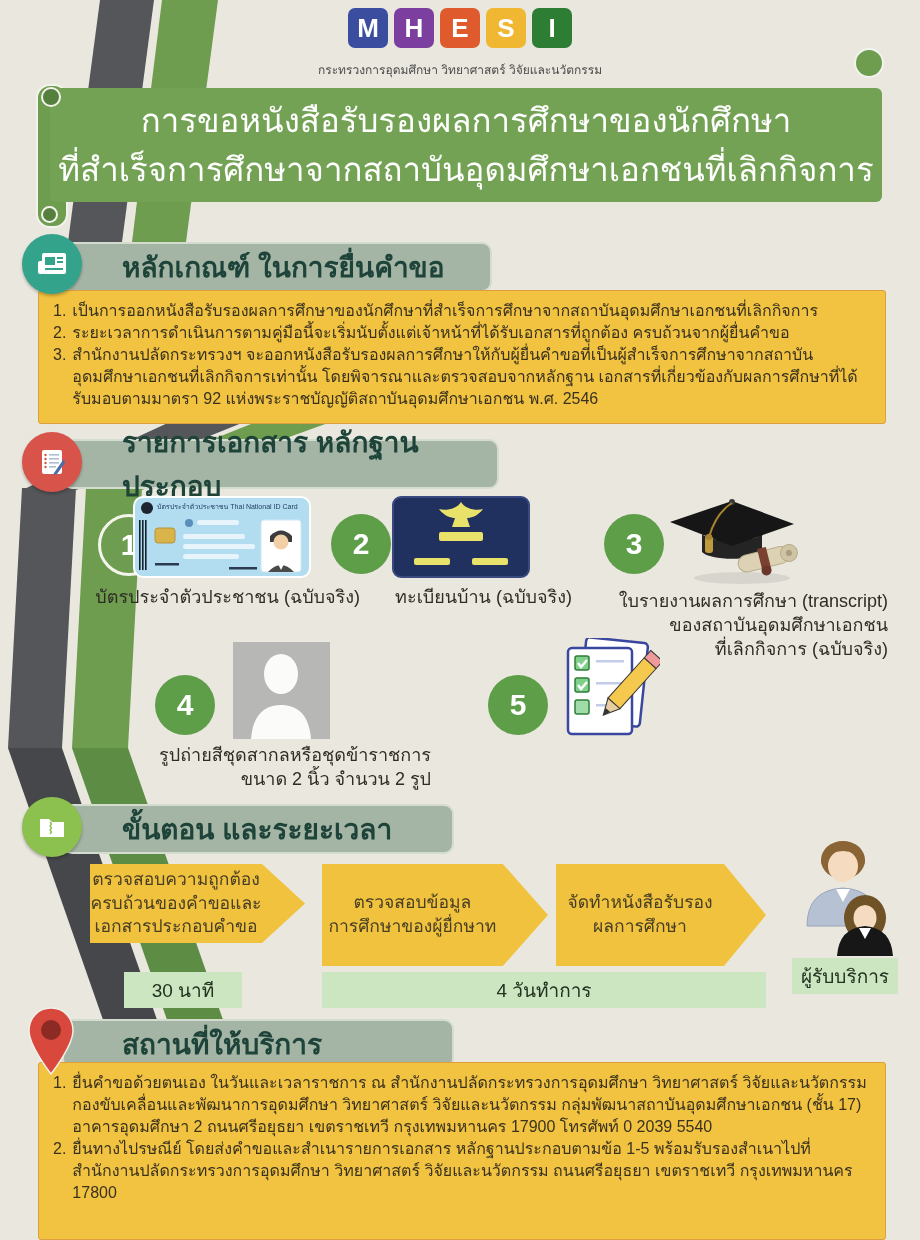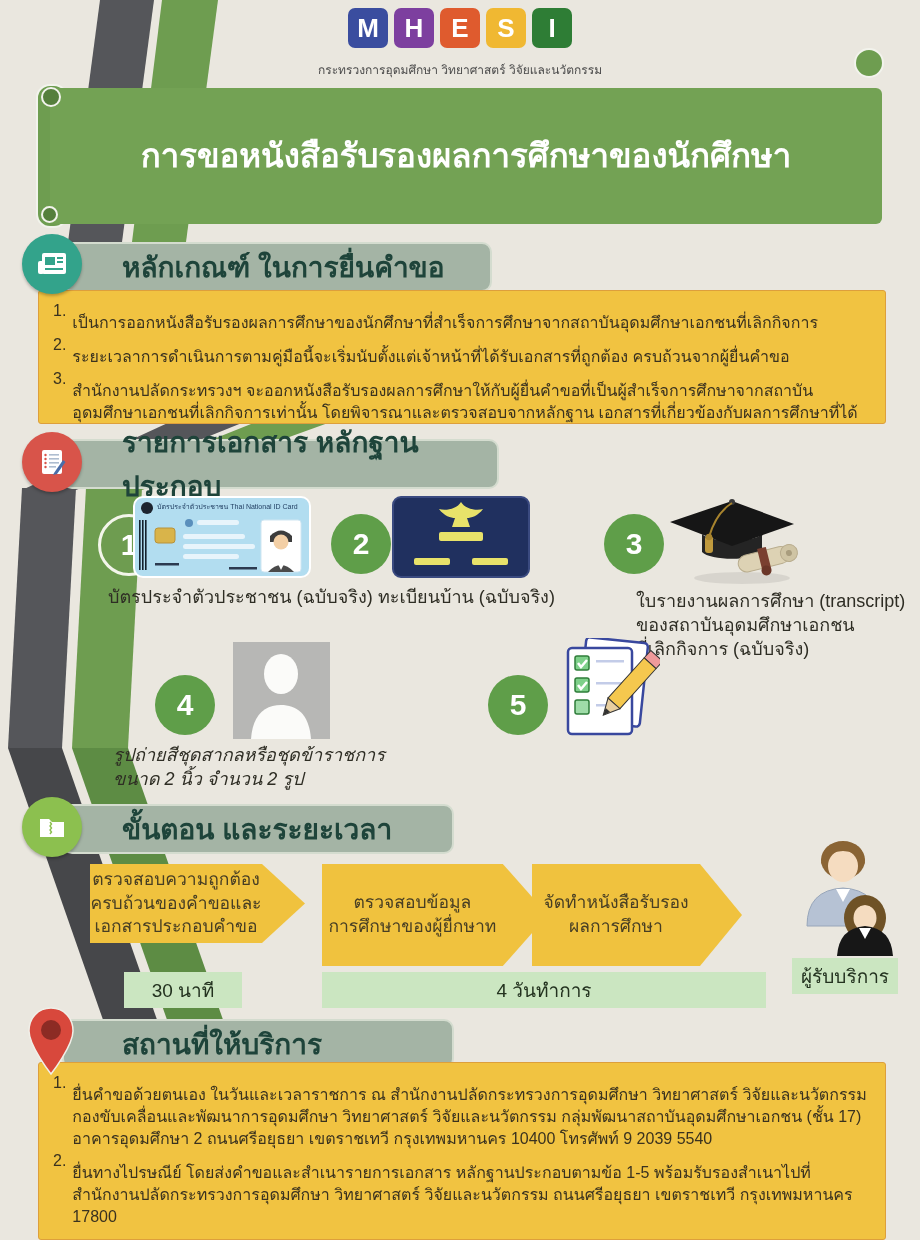--- a/index.html
+++ b/index.html
@@ -17,46 +17,46 @@
   .logo-th{margin-top:12px;font-size:12px;color:#4a4a4a;}
   .logo-en{margin-top:18px;font-size:14px;color:#9a9a9a;}
 
   
   .ribbon{position:absolute;left:36px;top:84px;width:28px;height:140px;background:#6e9d50;
           border:2px solid #f2f3ec;border-radius:14px;z-index:1;}
   .curl{position:absolute;border-radius:50%;border:2px solid #f2f3ec;background:#557f3c;}
   .curl-tl{left:41px;top:87px;width:16px;height:16px;z-index:3;}
   .curl-bl{left:41px;top:206px;width:13px;height:13px;z-index:3;}
   .curl-tr{left:854px;top:48px;width:26px;height:26px;background:#6e9d50;z-index:1;}
-  .banner{position:absolute;left:50px;top:88px;width:832px;height:136px;background:#73a254;
+  .banner{position:absolute;left:50px;top:88px;width:832px;height:114px;background:#73a254;
           border-radius:6px;z-index:2;display:flex;flex-direction:column;align-items:center;
-          justify-content:center;color:#fff;font-weight:bold;text-align:center;overflow:hidden;}
+          justify-content:center;color:#fff;font-weight:normal;text-align:center;overflow:hidden;}
   .banner .t{font-size:33px;line-height:1.5;white-space:nowrap;}
 
   
   .sec{position:absolute;background:#a4b4a5;border:2px solid #d4dccf;border-radius:10px;z-index:2;
        display:flex;align-items:center;padding-left:58px;font-size:28px;font-weight:bold;color:#1e443a;}
   .secic{position:absolute;width:60px;height:60px;border-radius:50%;z-index:3;
          display:flex;align-items:center;justify-content:center;box-shadow:0 2px 3px rgba(0,0,0,.25);}
   .ic-teal{background:#33a38b}.ic-red{background:#d8544a}.ic-lgreen{background:#8cc04f}
 
   
   .ybox{position:absolute;background:#f1c341;border:1px solid #dd9f3c;border-radius:3px;
         padding:9px 14px;z-index:2;color:#3a321f;font-size:16px;line-height:1.38;overflow:hidden;}
   .yitem{display:flex;gap:6px;}
   .yn{flex:0 0 auto;}
-  .ytext{flex:1;margin-top:12px;}
+  .ytext{flex:1;}
 
   
   .numc{position:absolute;width:60px;height:60px;border-radius:50%;background:#5f9e49;color:#fff;
         font-size:30px;font-weight:bold;display:flex;align-items:center;justify-content:center;z-index:2;}
   .numc.outline{background:rgba(110,157,80,0.25);border:3px solid #f3f5ea;width:56px;height:56px;}
   .docicon{position:absolute;z-index:2;}
-  .doclab{position:absolute;text-align:left;font-size:18px;color:#2e2d24;line-height:1.32;
-          white-space:pre-line;z-index:2;margin-left:28px;}
+  .doclab{position:absolute;text-align:right;font-size:18px;color:#2e2d24;line-height:1.32;
+          white-space:pre-line;z-index:2;}
 
   
   .arrow{position:absolute;background:#f0c23e;z-index:2;display:flex;align-items:center;
          clip-path:polygon(0 0,80% 0,100% 50%,80% 100%,0 100%);}
   .atext{width:80%;text-align:center;font-size:17.5px;color:#473e24;line-height:1.35;white-space:pre-line;}
   .dur{position:absolute;background:#cbe6c1;display:flex;align-items:center;justify-content:center;
        font-size:19px;color:#23321f;z-index:2;}
 </style>
 </head>
 <body>
@@ -85,20 +85,21 @@
     <div class="logo-th">กระทรวงการอุดมศึกษา วิทยาศาสตร์ วิจัยและนวัตกรรม</div>
     <div class="logo-en">Ministry of Higher Education, Science, Research and Innovation</div>
   </div>
 
   <div class="ribbon"></div>
   <div class="curl curl-tl"></div>
   <div class="curl curl-bl"></div>
   <div class="curl curl-tr"></div>
   <div class="banner">
     <div class="t">การขอหนังสือรับรองผลการศึกษาของนักศึกษา</div>
+    <div class="t">ที่สำเร็จการศึกษาจากสถาบันอุดมศึกษาเอกชนที่เลิกกิจการ</div>
   </div>
 
   <div class="secic ic-teal" style="left:22px;top:234px;">
     <svg width="34" height="30" viewBox="0 0 34 30">
       <rect x="3" y="12" width="6" height="13" rx="2" fill="#fff"></rect>
       <rect x="7" y="4" width="24" height="21" rx="2" fill="#fff"></rect>
       <rect x="10" y="8" width="10" height="8" fill="#33a38b"></rect>
       <rect x="22" y="8" width="6" height="2" fill="#33a38b"></rect>
       <rect x="22" y="12" width="6" height="2" fill="#33a38b"></rect>
       <rect x="10" y="19" width="18" height="2" fill="#33a38b"></rect>
@@ -194,21 +195,21 @@
   <div class="doclab" style="left:608px;top:590px;width:280px;">ใบรายงานผลการศึกษา (transcript)
 ของสถาบันอุดมศึกษาเอกชน
 ที่เลิกกิจการ (ฉบับจริง)</div>
 
   <div class="numc" style="left:155px;top:675px;">4</div>
   <svg class="docicon" style="left:233px;top:642px;" width="97" height="97" viewBox="0 0 97 97">
     <rect width="97" height="97" fill="#b7b7b5"></rect>
     <ellipse cx="48" cy="32" rx="17" ry="20" fill="#fbfbf9"></ellipse>
     <path d="M18 97 c2 -26 15 -34 30 -34 c15 0 28 8 30 34 z" fill="#fbfbf9"></path>
   </svg>
-  <div class="doclab" style="left:85px;top:744px;width:362px;font-style:italic;">รูปถ่ายสีชุดสากลหรือชุดข้าราชการ
+  <div class="doclab" style="left:69px;top:744px;width:362px;">รูปถ่ายสีชุดสากลหรือชุดข้าราชการ
 ขนาด 2 นิ้ว จำนวน 2 รูป</div>
 
   <div class="numc" style="left:488px;top:675px;">5</div>
   <svg class="docicon" style="left:552px;top:638px;" width="108" height="104" viewBox="0 0 108 104">
     <rect x="30" y="2" width="62" height="84" rx="4" fill="#fff" stroke="#39489e" stroke-width="2.5" transform="rotate(6 61 44)"></rect>
     <rect x="16" y="10" width="64" height="86" rx="4" fill="#fff" stroke="#39489e" stroke-width="2.5"></rect>
     <g stroke="#2f7d3a" stroke-width="1.5">
       <rect x="23" y="18" width="14" height="14" rx="2" fill="#7ed08a"></rect>
       <rect x="23" y="40" width="14" height="14" rx="2" fill="#7ed08a"></rect>
       <rect x="23" y="62" width="14" height="14" rx="2" fill="#9fdca8"></rect>
@@ -236,21 +237,21 @@
 
   <div class="arrow" style="left:90px;top:864px;width:215px;height:79px;">
     <div class="atext">ตรวจสอบความถูกต้อง
 ครบถ้วนของคำขอและ
 เอกสารประกอบคำขอ</div>
   </div>
   <div class="arrow" style="left:322px;top:864px;width:226px;height:102px;">
     <div class="atext">ตรวจสอบข้อมูล
 การศึกษาของผู้ยื่กษาท</div>
   </div>
-  <div class="arrow" style="left:532px;top:864px;width:210px;height:102px;">
+  <div class="arrow" style="left:556px;top:864px;width:210px;height:102px;">
     <div class="atext">จัดทำหนังสือรับรอง
 ผลการศึกษา</div>
   </div>
 
   <svg class="docicon" style="left:795px;top:838px;" width="100" height="118" viewBox="0 0 100 118">
     <ellipse cx="48" cy="22" rx="22" ry="19" fill="#8a6434"></ellipse>
     <ellipse cx="48" cy="28" rx="15" ry="16" fill="#f5dcc0"></ellipse>
     <path d="M26 26 q1 -22 22 -22 q21 0 22 22 q-9 -13 -22 -13 q-13 0 -22 13 z" fill="#8a6434"></path>
     <path d="M12 88 q0 -36 36 -38 q36 2 36 38 z" fill="#b6c2d4" stroke="#98a6ba"></path>
     <polygon points="41,51 48,64 55,51" fill="#fff"></polygon>
@@ -267,21 +268,21 @@
 
   <svg style="position:absolute;left:24px;top:1006px;z-index:3;" width="54" height="70" viewBox="0 0 54 70">
     <path d="M27 2 C14 2 5 12 5 25 c0 15 22 43 22 43 s22 -28 22 -43 C49 12 40 2 27 2 z" fill="#d8483c" stroke="#f0efe8" stroke-width="1.5"></path>
     <circle cx="27" cy="24" r="10" fill="#8c2b24"></circle>
   </svg>
   <div class="sec" style="left:62px;top:1019px;width:330px;height:46px;">สถานที่ให้บริการ</div>
 
   <div class="ybox" style="left:38px;top:1062px;width:818px;height:158px;">
     <div class="yitem">
       <span class="yn">1.</span>
-      <span class="ytext">ยื่นคำขอด้วยตนเอง ในวันและเวลาราชการ ณ สำนักงานปลัดกระทรวงการอุดมศึกษา วิทยาศาสตร์ วิจัยและนวัตกรรม กองขับเคลื่อนและพัฒนาการอุดมศึกษา วิทยาศาสตร์ วิจัยและนวัตกรรม กลุ่มพัฒนาสถาบันอุดมศึกษาเอกชน (ชั้น 17) อาคารอุดมศึกษา 2 ถนนศรีอยุธยา เขตราชเทวี กรุงเทพมหานคร 10400 โทรศัพท์ 9 2039 5540</span>
+      <span class="ytext">ยื่นคำขอด้วยตนเอง ในวันและเวลาราชการ ณ สำนักงานปลัดกระทรวงการอุดมศึกษา วิทยาศาสตร์ วิจัยและนวัตกรรม กองขับเคลื่อนและพัฒนาการอุดมศึกษา วิทยาศาสตร์ วิจัยและนวัตกรรม กลุ่มพัฒนาสถาบันอุดมศึกษาเอกชน (ชั้น 17) อาคารอุดมศึกษา 2 ถนนศรีอยุธยา เขตราชเทวี กรุงเทพมหานคร 17900 โทรศัพท์ 0 2039 5540</span>
     </div>
     <div class="yitem">
       <span class="yn">2.</span>
       <span class="ytext">ยื่นทางไปรษณีย์ โดยส่งคำขอและสำเนารายการเอกสาร หลักฐานประกอบตามข้อ 1-5 พร้อมรับรองสำเนาไปที่ สำนักงานปลัดกระทรวงการอุดมศึกษา วิทยาศาสตร์ วิจัยและนวัตกรรม ถนนศรีอยุธยา เขตราชเทวี กรุงเทพมหานคร 17800</span>
     </div>
   </div>
 
 </div>
 
 </body></html>

